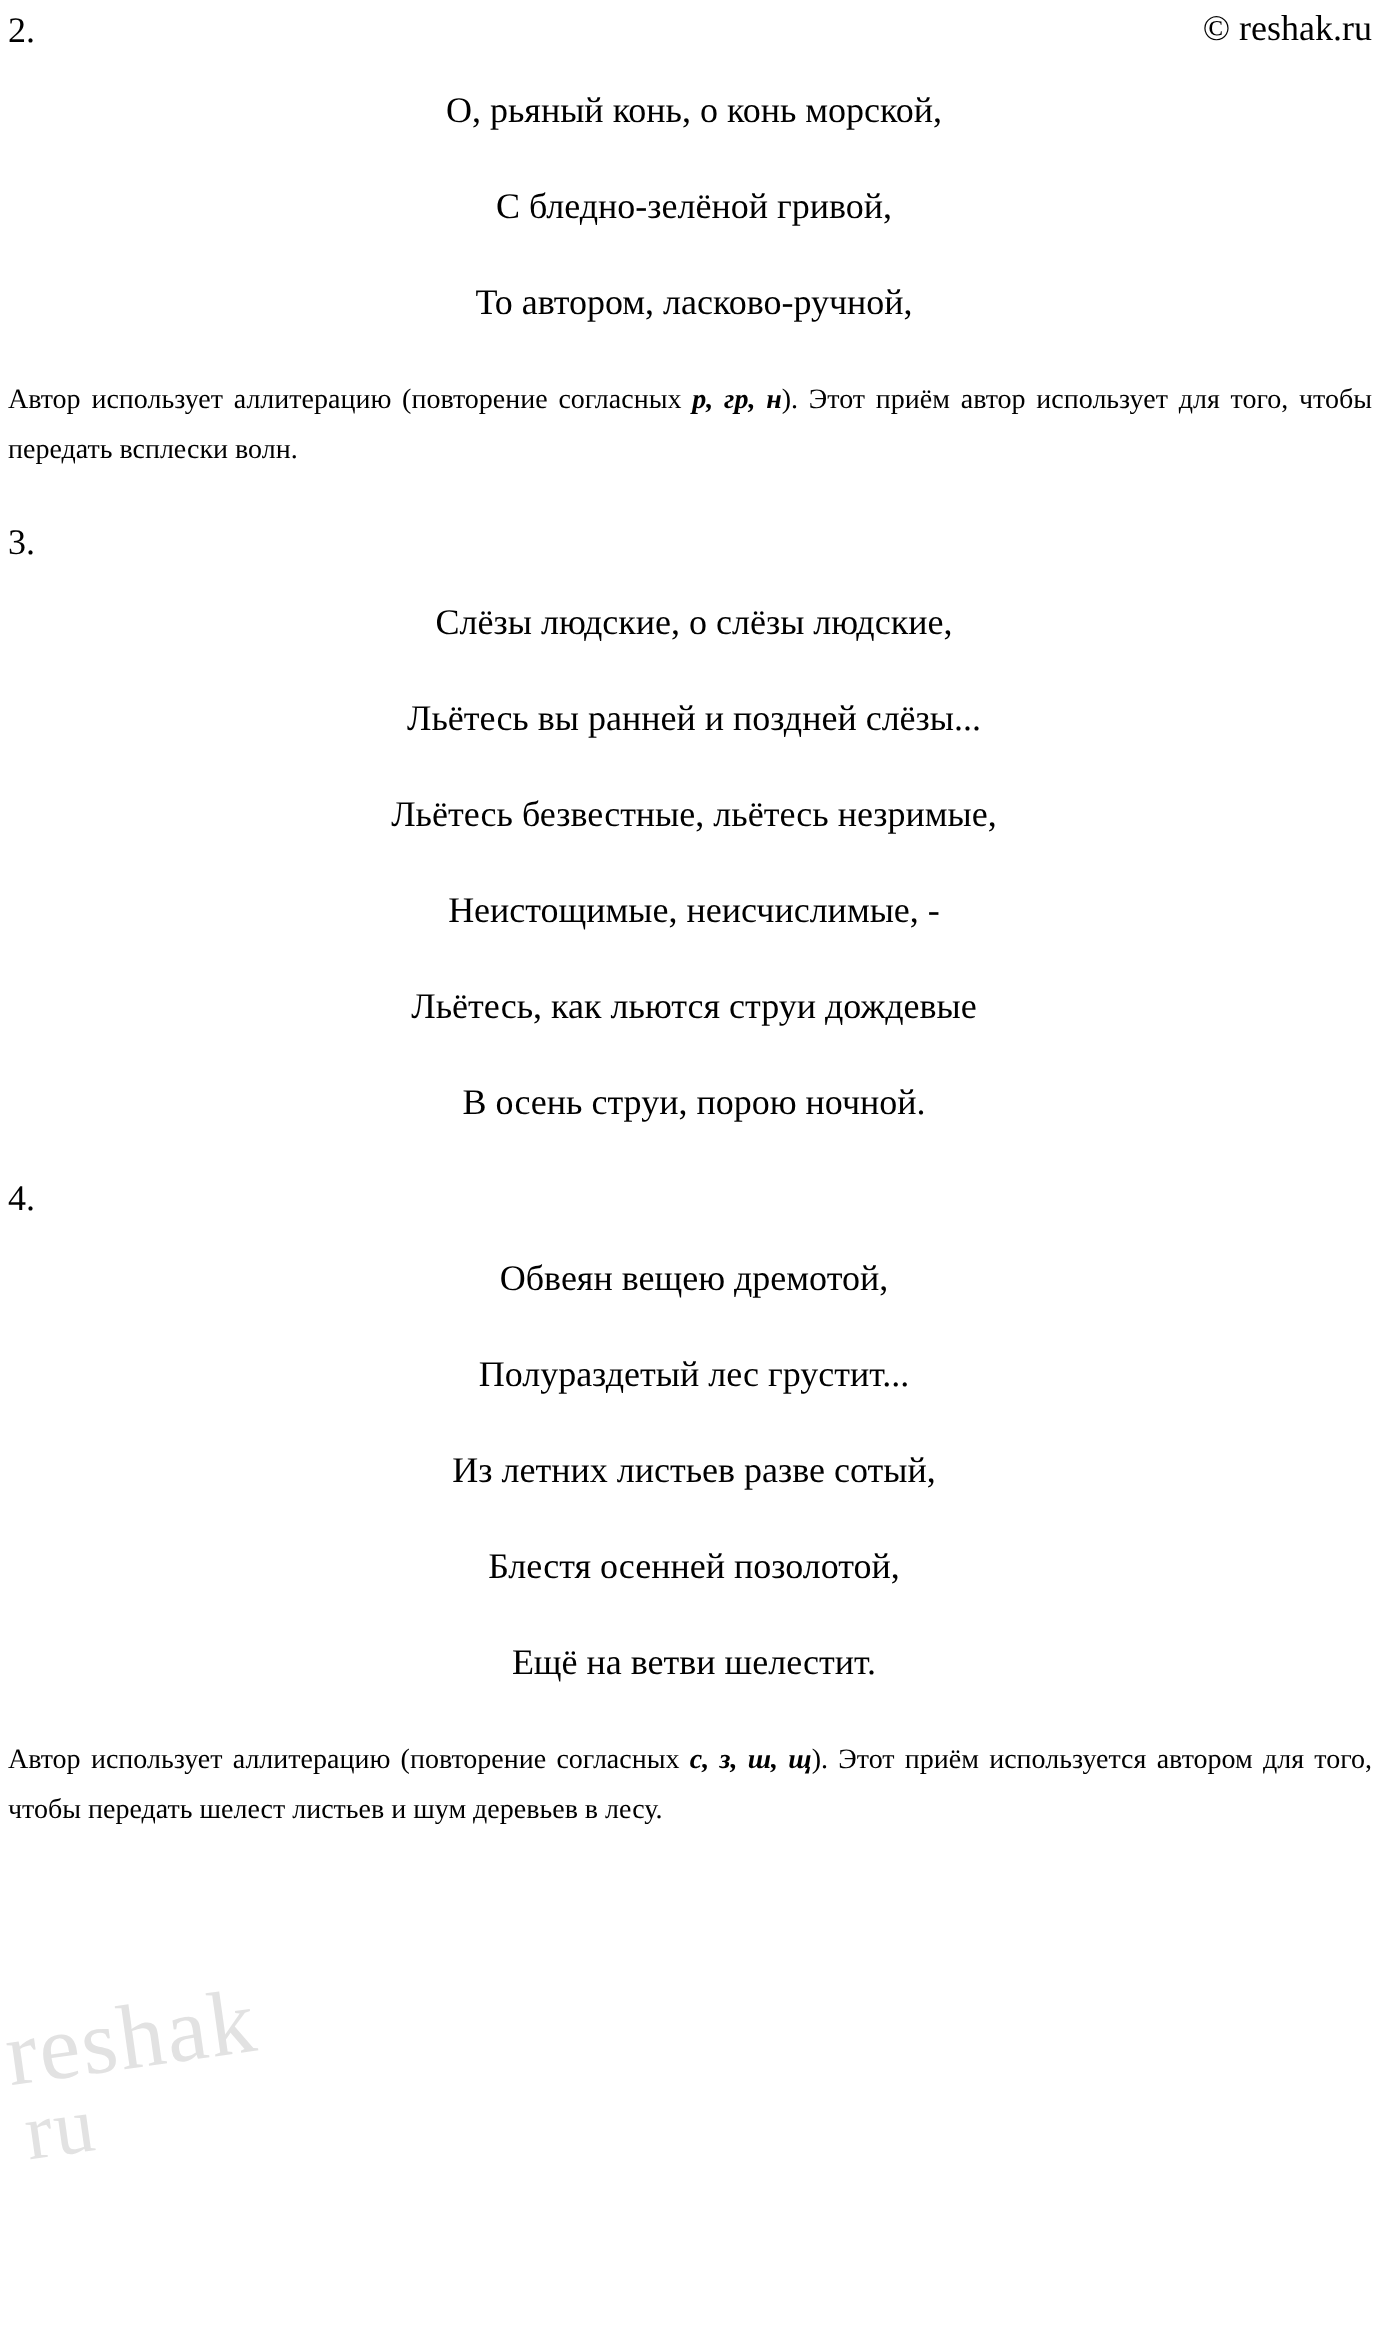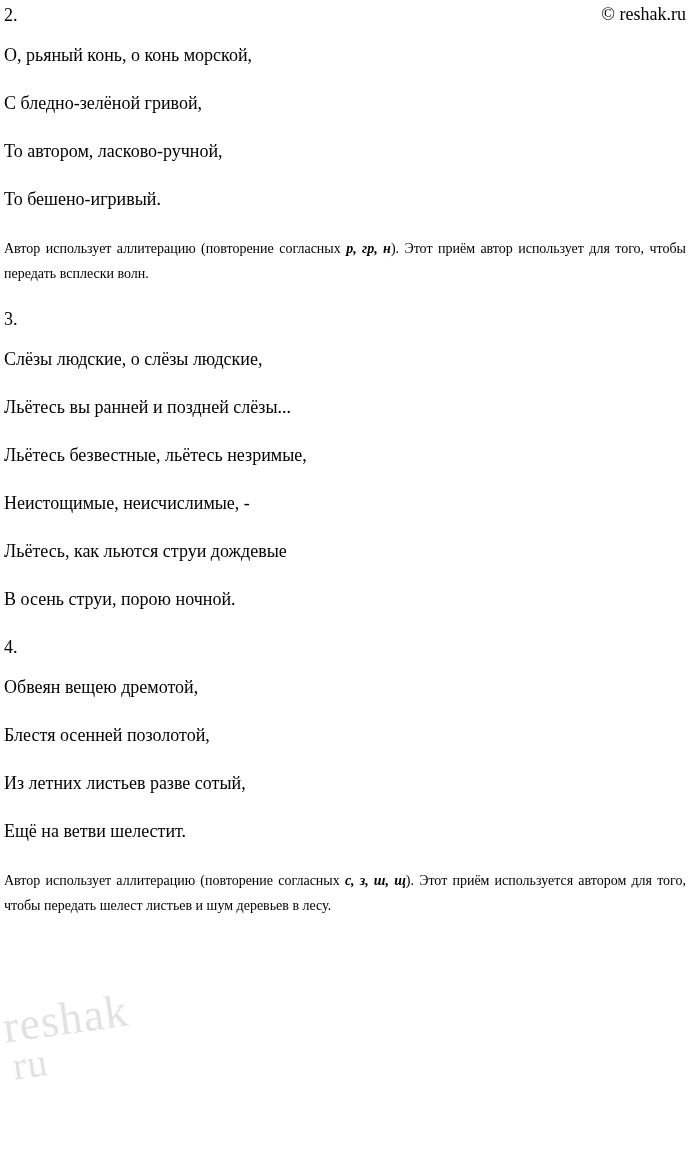--- a/index.html
+++ b/index.html
@@ -35,20 +35,21 @@
     font-size: 18px;
     line-height: 22px;
     margin: 0 0 18px 0;
     padding-left: 2px;
   }
   .line {
     font-size: 18px;
     line-height: 22px;
     margin: 0 0 26px 0;
     padding-left: 2px;
+    text-align: center;
   }
   .para {
     font-size: 14px;
     line-height: 25px;
     margin: 0 0 22px 0;
     padding-left: 2px;
     text-align: justify;
     padding-right: 4px;
   }
   .para.jst {
@@ -97,32 +98,32 @@
   </div>
 
   <div class="copyright">© reshak.ru</div>
 
   <div class="content">
 
     <div class="num">2.</div>
     <div class="line">О, рьяный конь, о конь морской,</div>
     <div class="line">С бледно-зелёной гривой,</div>
     <div class="line">То автором, ласково-ручной,</div>
-    <div class="line">То бешено-игривый.</div>
     <div class="para jst"><span>Автор использует аллитерацию (повторение согласных </span><i>р, гр, н</i><span>). Этот приём автор использует для того, чтобы передать всплески волн.</span></div>
 
     <div class="num">3.</div>
     <div class="line">Слёзы людские, о слёзы людские,</div>
     <div class="line">Льётесь вы ранней и поздней слёзы...</div>
     <div class="line">Льётесь безвестные, льётесь незримые,</div>
     <div class="line">Неистощимые, неисчислимые, -</div>
     <div class="line">Льётесь, как льются струи дождевые</div>
     <div class="line">В осень струи, порою ночной.</div>
 
     <div class="num">4.</div>
     <div class="line">Обвеян вещею дремотой,</div>
+    <div class="line">Полураздетый лес грустит...</div>
+    <div class="line">Из летних листьев разве сотый,</div>
     <div class="line">Блестя осенней позолотой,</div>
-    <div class="line">Из летних листьев разве сотый,</div>
     <div class="line">Ещё на ветви шелестит.</div>
     <div class="para jst"><span>Автор использует аллитерацию (повторение согласных </span><i>с, з, ш, щ</i><span>). Этот приём используется автором для того, чтобы передать шелест листьев и шум деревьев в лесу.</span></div>
 
   </div>
 </div>
 
 </body></html>

